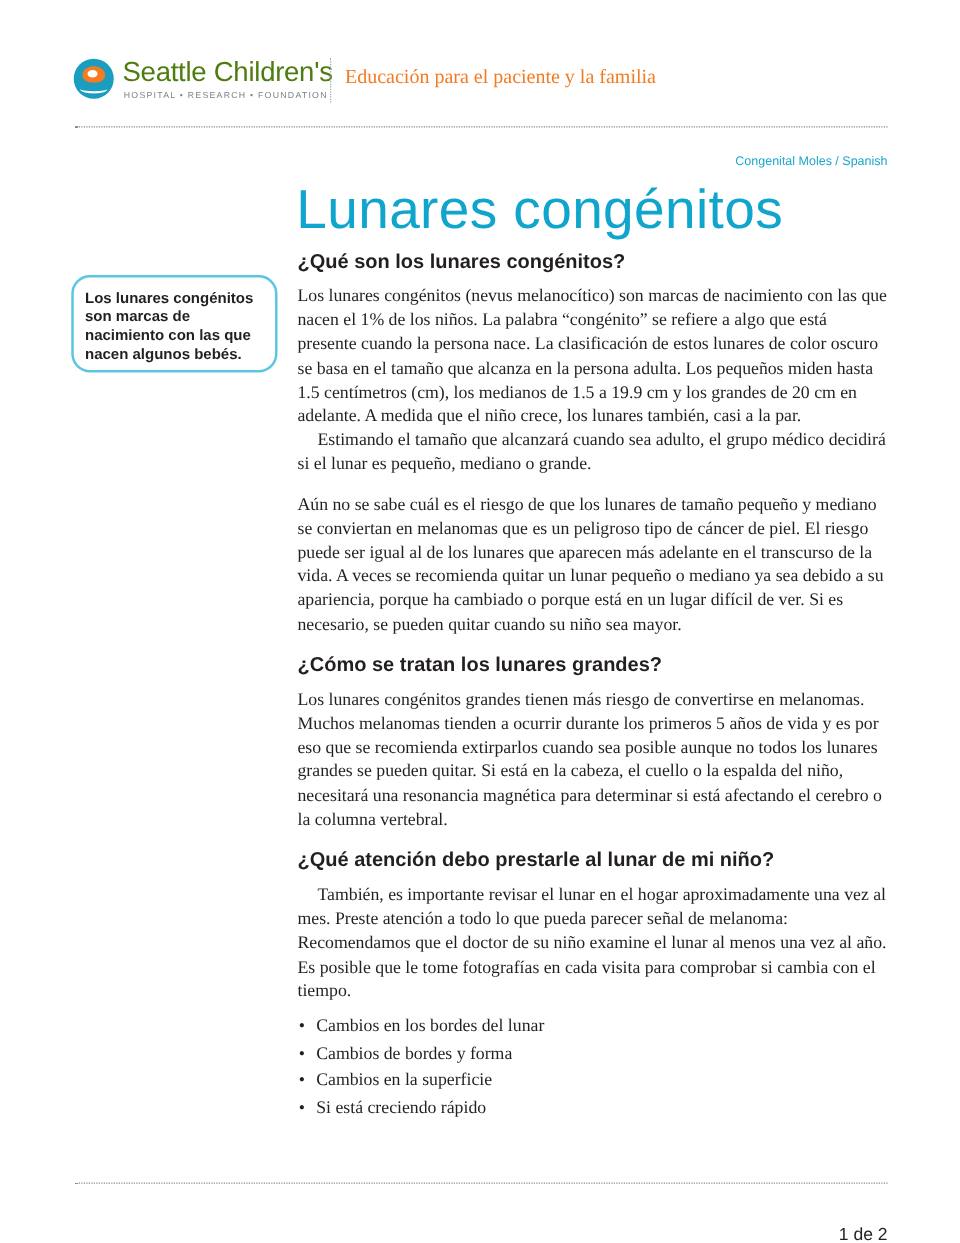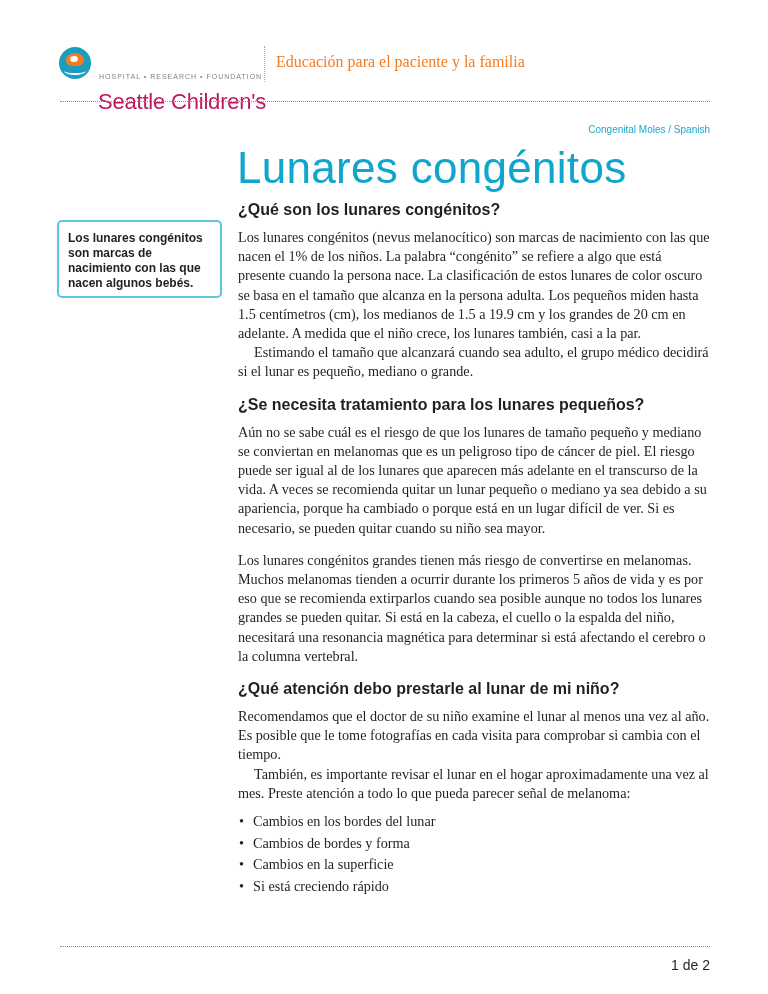--- a/index.html
+++ b/index.html
@@ -4,47 +4,47 @@
   <style>
     html, body { margin: 0; padding: 0; background: #ffffff; }
     body { width: 768px; height: 994px; position: relative; overflow: hidden; color: #231f20; }
     .abs { position: absolute; }
 
     
     .logo-mark { left: 59px; top: 47px; width: 32px; height: 32px; border-radius: 50%; background: #1b9dc0; overflow: hidden; }
     .logo-mark .inner { position: absolute; left: 7px; top: 6px; width: 18px; height: 13px; border-radius: 50% 50% 40% 40%; background: #f47b20; }
     .logo-mark .wave { position: absolute; left: 5px; top: 20px; width: 22px; height: 6px; border-bottom: 2px solid #ffffff; border-radius: 0 0 50% 50%; }
     .logo-mark .hole { position: absolute; left: 11px; top: 9px; width: 8px; height: 6px; border-radius: 50%; background: #ffffff; }
-    .brand-name { left: 98px; top: 46px; font-family: "Liberation Sans", sans-serif; font-size: 22px; color: #be185d; letter-spacing: -0.2px; line-height: 24px; margin-top: 44px; }
+    .brand-name { left: 98px; top: 46px; font-family: "Liberation Sans", sans-serif; font-size: 22px; color: #4d7c0f; letter-spacing: -0.2px; line-height: 24px; }
     .brand-sub { left: 99px; top: 72px; font-family: "Liberation Sans", sans-serif; font-size: 7px; color: #808285; letter-spacing: 1px; line-height: 9px; }
     .header-divider { left: 264px; top: 46px; width: 0; height: 36px; border-left: 1px dotted #a7a9ac; }
     .header-title { left: 276px; top: 52px; font-family: Liberation Serif, serif; font-size: 16px; color: #f47b20; line-height: 20px; }
 
     .rule { left: 60px; width: 650px; height: 0; border-top: 1px dotted #8a8c8e; }
     .rule.top { top: 101px; }
     .rule.bottom { top: 946px; }
 
     .doc-tag { right: 58px; top: 124px; font-family: "Liberation Sans", sans-serif; font-size: 10px; color: #1ba8cc; line-height: 12px; }
     .page-title { left: 237px; top: 141px; font-family: "Liberation Sans", sans-serif; font-size: 44px; color: #0fa5cc; line-height: 54px; letter-spacing: 0.3px; }
 
     
-    .callout { left: 57px; top: 220px; width: 165px; height: 78px; border: 2px solid #5cc6e2; border-radius: 5px; box-sizing: border-box; padding: 9px 8px 0 9px; }
+    .callout { left: 57px; top: 220px; width: 165px; height: 78px; border: 2px solid #5cc6e2; border-radius: 15px; box-sizing: border-box; padding: 9px 8px 0 9px; }
     .callout-text { font-family: "Liberation Sans", sans-serif; font-weight: bold; font-size: 12px; line-height: 15px; color: #231f20; }
 
     
     .content { left: 238px; top: 200px; width: 472px; }
     .sec-heading { font-family: "Liberation Sans", sans-serif; font-weight: bold; font-size: 16px; line-height: 20px; color: #231f20; margin: 0 0 8px 0; }
     .para { font-family: "Liberation Serif", serif; font-size: 14.2px; line-height: 19.2px; color: #231f20; margin: 0; }
     .para.indent { text-indent: 16px; }
     .section { margin-bottom: 13px; }
     .bullets { list-style: none; margin: 8px 0 6px 0; padding: 0; }
     .bullets li { font-family: "Liberation Serif", serif; font-size: 14.2px; line-height: 21.5px; padding-left: 15px; position: relative; }
     .bullets li .dot { position: absolute; left: 1px; top: 0; }
 
-    .page-number { right: 58px; top: 957px; font-family: "Liberation Sans", sans-serif; font-size: 14px; color: #231f20; line-height: 16px; text-align: center; }
+    .page-number { right: 58px; top: 979px; font-family: "Liberation Sans", sans-serif; font-size: 14px; color: #231f20; line-height: 16px; text-align: center; }
   </style>
 </head>
 <body>
 
 <div class="abs logo-mark">
   <div class="inner"></div>
   <div class="hole"></div>
   <div class="wave"></div>
 </div>
 <div class="abs brand-name">Seattle Children's</div>
@@ -63,32 +63,32 @@
 
 <div class="abs content">
 
   <div class="section">
     <h2 class="sec-heading">¿Qué son los lunares congénitos?</h2>
     <p class="para">Los lunares congénitos (nevus melanocítico) son marcas de nacimiento con las que nacen el 1% de los niños. La palabra “congénito” se refiere a algo que está presente cuando la persona nace. La clasificación de estos lunares de color oscuro se basa en el tamaño que alcanza en la persona adulta. Los pequeños miden hasta 1.5 centímetros (cm), los medianos de 1.5 a 19.9 cm y los grandes de 20 cm en adelante. A medida que el niño crece, los lunares también, casi a la par.</p>
     <p class="para indent">Estimando el tamaño que alcanzará cuando sea adulto, el grupo médico decidirá si el lunar es pequeño, mediano o grande.</p>
   </div>
 
   <div class="section">
-    <h2 class="sec-heading">¿Se necesita tratamiento para los lunares pequeños?</h2>
     <p class="para">Aún no se sabe cuál es el riesgo de que los lunares de tamaño pequeño y mediano se conviertan en melanomas que es un peligroso tipo de cáncer de piel. El riesgo puede ser igual al de los lunares que aparecen más adelante en el transcurso de la vida. A veces se recomienda quitar un lunar pequeño o mediano ya sea debido a su apariencia, porque ha cambiado o porque está en un lugar difícil de ver. Si es necesario, se pueden quitar cuando su niño sea mayor.</p>
   </div>
 
   <div class="section">
+    <h2 class="sec-heading">¿Cómo se tratan los lunares grandes?</h2>
     <p class="para">Los lunares congénitos grandes tienen más riesgo de convertirse en melanomas. Muchos melanomas tienden a ocurrir durante los primeros 5 años de vida y es por eso que se recomienda extirparlos cuando sea posible aunque no todos los lunares grandes se pueden quitar. Si está en la cabeza, el cuello o la espalda del niño, necesitará una resonancia magnética para determinar si está afectando el cerebro o la columna vertebral.</p>
   </div>
 
   <div class="section">
     <h2 class="sec-heading">¿Qué atención debo prestarle al lunar de mi niño?</h2>
+    <p class="para indent">También, es importante revisar el lunar en el hogar aproximadamente una vez al mes. Preste atención a todo lo que pueda parecer señal de melanoma:</p>
     <p class="para">Recomendamos que el doctor de su niño examine el lunar al menos una vez al año. Es posible que le tome fotografías en cada visita para comprobar si cambia con el tiempo.</p>
-    <p class="para indent">También, es importante revisar el lunar en el hogar aproximadamente una vez al mes. Preste atención a todo lo que pueda parecer señal de melanoma:</p>
     <ul class="bullets">
       <li><span class="dot">•</span><span>Cambios en los bordes del lunar</span></li>
       <li><span class="dot">•</span><span>Cambios de bordes y forma</span></li>
       <li><span class="dot">•</span><span>Cambios en la superficie</span></li>
       <li><span class="dot">•</span><span>Si está creciendo rápido</span></li>
     </ul>
   </div>
 
 </div>
 

